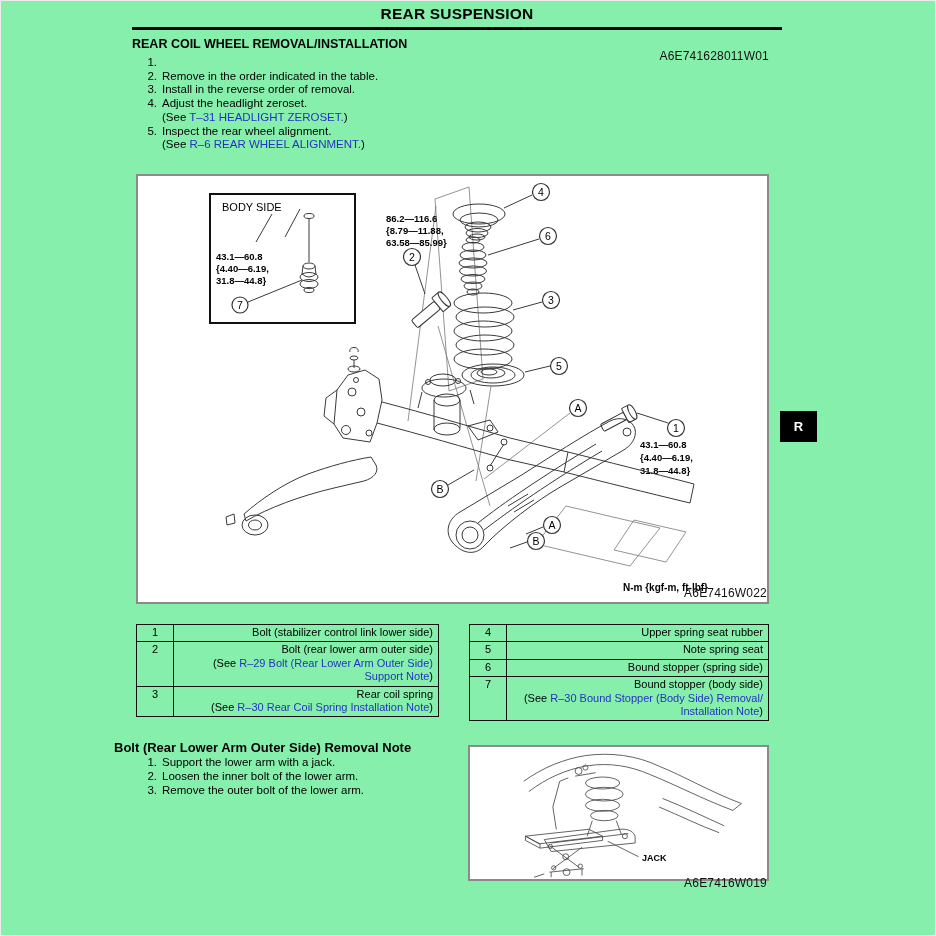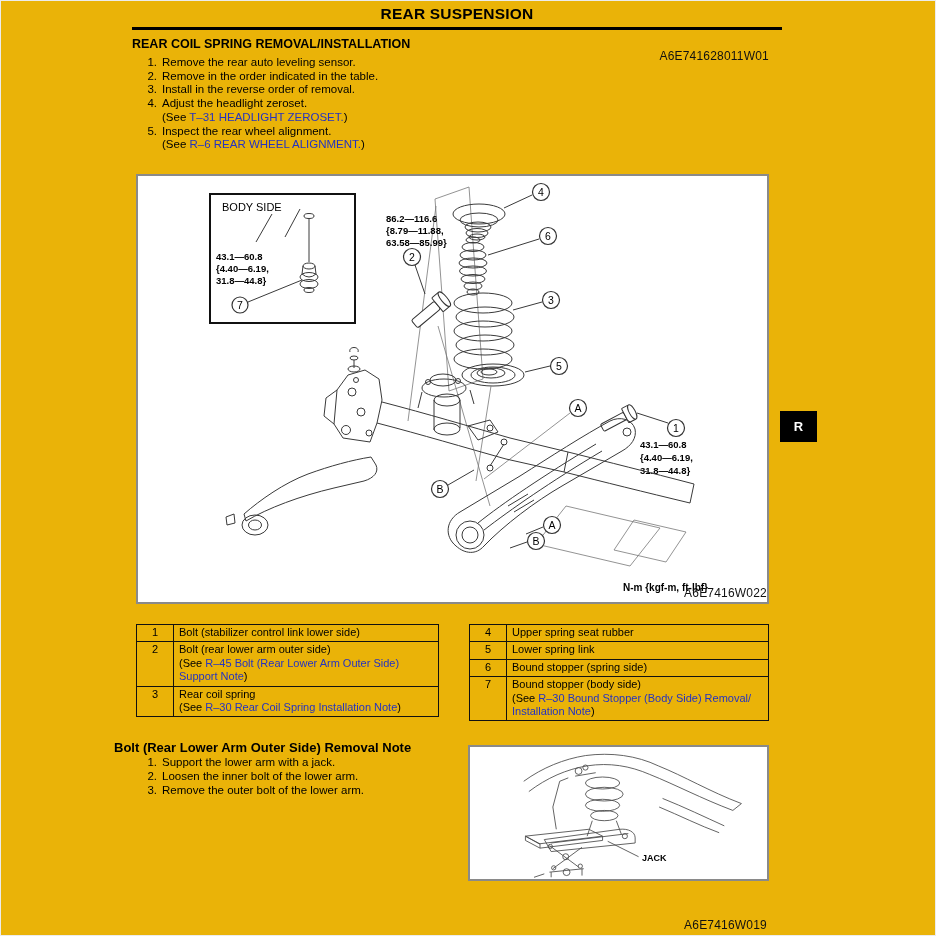--- a/index.html
+++ b/index.html
@@ -1,72 +1,71 @@
 <!DOCTYPE html>
 <html style="--link: #2433c2; --art: #3a3a3a; --boxborder: #8a8a8a;"><head>
 <meta charset="utf-8">
 <style>
   :root { --link:#2433c2; --art:#3a3a3a; --boxborder:#8a8a8a; }
   html,body { margin:0; padding:0; background:#fff; }
   body { width:936px; height:936px; position:relative; font-family:"Liberation Sans",sans-serif; color:#000; }
-  .page { position:absolute; inset:0; border:1px solid #ececec; box-sizing:border-box; background:#eab308; }
+  .page { position:absolute; inset:0; border:1px solid #ececec; box-sizing:border-box; background:#86efac; }
 
   .title { position:absolute; left:131px; top:4px; width:650px; text-align:center;
            font-size:15.5px; font-weight:bold; letter-spacing:.2px; }
   .rule  { position:absolute; left:131px; top:26px; width:650px; height:2.5px; background:#000; }
   .section-heading { position:absolute; left:131px; top:36px; font-size:12.5px; font-weight:bold; }
   .code { font-size:12px; color:#111; letter-spacing:.2px; }
   .code-top  { position:absolute; right:166px; top:48px; }
   .code-w022 { position:absolute; right:168px; top:585px; }
-  .code-w019 { position:absolute; right:168px; top:917px; }
+  .code-w019 { position:absolute; right:168px; top:875px; }
 
   .steps { position:absolute; left:139px; top:55px; width:600px; font-size:11.5px; line-height:13.7px; }
   .step  { display:flex; }
   .step .num { width:17px; text-align:right; margin-right:5px; flex:none; }
   a.xref { color:var(--link); text-decoration:none; cursor:pointer; }
 
   .diagram-box { position:absolute; left:135px; top:173px; width:633px; height:430px;
                  border:2px solid var(--boxborder); box-sizing:border-box; background:#fff; }
   .diagram-box svg { display:block; width:100%; height:100%; }
   svg text { font-family:"Liberation Sans",sans-serif; fill:#000; }
   .torque { font-size:9.5px; font-weight:bold; }
   .callout-text { font-size:10.5px; }
 
   .tables { position:absolute; left:135px; top:623px; width:633px; display:flex; gap:30px; align-items:flex-start; }
   table { border-collapse:collapse; font-size:11px; line-height:13.4px; border:1.5px solid #111; }
   .tbl-left  { width:303px; }
   .tbl-right { width:300px; }
-  td { border:1px solid #111; padding:1px 5px 2px 5px; vertical-align:top; }
+  td { border:1px solid #111; padding:1px 5px 2px 5px; vertical-align:top;text-align:right; }
   td.num { width:26px; text-align:center; }
 
   .note-heading { position:absolute; left:113px; top:739px; font-size:13px; font-weight:bold; }
   .note-steps { position:absolute; left:139px; top:755px; font-size:11.5px; line-height:13.9px; }
 
   .jack-box { position:absolute; left:467px; top:744px; width:301px; height:136px;
               border:2px solid var(--boxborder); box-sizing:border-box; background:#fff;padding-left:17px; }
   .jack-box svg { display:block; width:100%; height:100%; }
 
   .r-tab { position:absolute; left:779px; top:410px; width:37px; height:31px; background:#000;
            color:#fff; font-size:13px; font-weight:bold; display:flex; align-items:center; justify-content:center; }
 </style>
 </head>
 <body>
 
 <div class="page">
 
   <div class="title">REAR SUSPENSION</div>
   <div class="rule"></div>
-  <div class="section-heading">REAR COIL SPRING REMOVAL/INSTALLATION</div>
+  <div class="section-heading">REAR COIL WHEEL REMOVAL/INSTALLATION</div>
   <div class="code code-top">A6E741628011W01</div>
 
   <div class="steps" id="steps-list">
       <div class="step">
         <span class="num">1.</span>
         <div>
-          <div><span>Remove the rear auto leveling sensor.</span></div>
         </div>
       </div>
       <div class="step">
         <span class="num">2.</span>
         <div>
           <div><span>Remove in the order indicated in the table.</span></div>
         </div>
       </div>
       <div class="step">
         <span class="num">3.</span>
@@ -268,21 +267,21 @@
           <tr>
             <td class="num">1</td>
             <td>
               <div><span>Bolt (stabilizer control link lower side)</span></div>
             </td>
           </tr>
           <tr>
             <td class="num">2</td>
             <td>
               <div><span>Bolt (rear lower arm outer side)</span></div>
-              <div><span>(See </span><a class="xref">R–45 Bolt (Rear Lower Arm Outer Side)</a></div>
+              <div><span>(See </span><a class="xref">R–29 Bolt (Rear Lower Arm Outer Side)</a></div>
               <div><a class="xref">Support Note</a><span>)</span></div>
             </td>
           </tr>
           <tr>
             <td class="num">3</td>
             <td>
               <div><span>Rear coil spring</span></div>
               <div><span>(See </span><a class="xref">R–30 Rear Coil Spring Installation Note</a><span>)</span></div>
             </td>
           </tr>
@@ -292,21 +291,21 @@
         <tbody id="tbl-right-body">
           <tr>
             <td class="num">4</td>
             <td>
               <div><span>Upper spring seat rubber</span></div>
             </td>
           </tr>
           <tr>
             <td class="num">5</td>
             <td>
-              <div><span>Lower spring link</span></div>
+              <div><span>Note spring seat</span></div>
             </td>
           </tr>
           <tr>
             <td class="num">6</td>
             <td>
               <div><span>Bound stopper (spring side)</span></div>
             </td>
           </tr>
           <tr>
             <td class="num">7</td>

